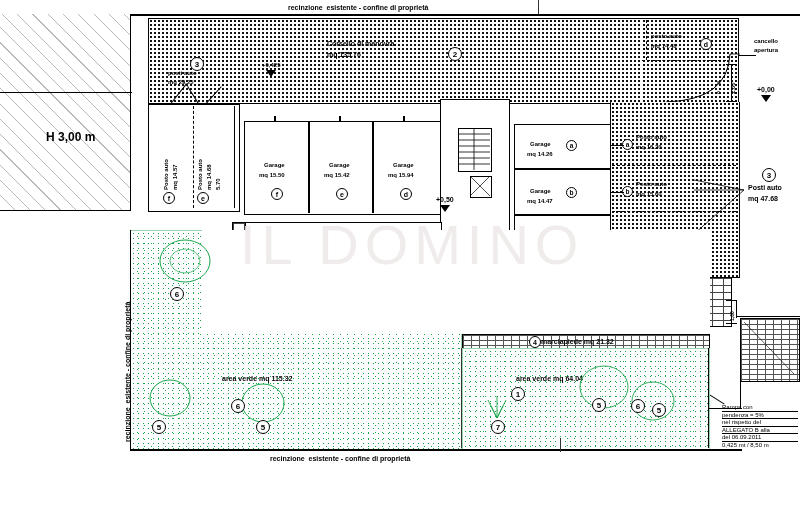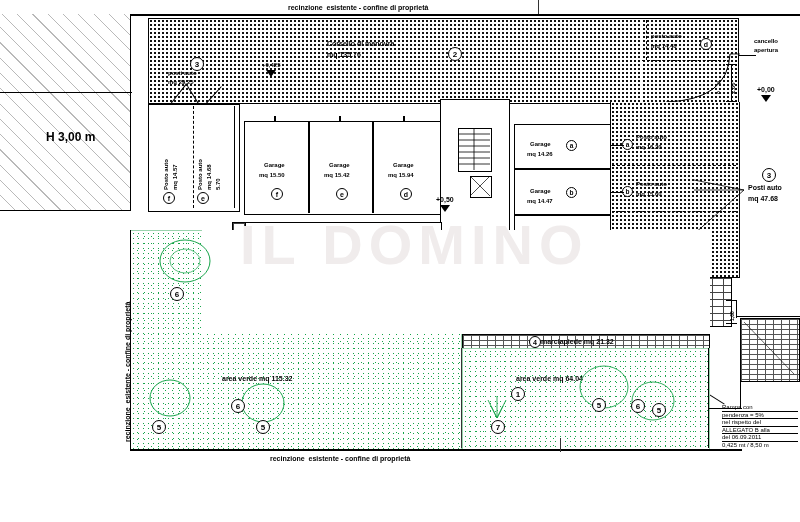--- a/index.html
+++ b/index.html
@@ -62,21 +62,21 @@
   .c10{width:10px;height:10px;font-size:7px;}
   .c9{width:9px;height:9px;font-size:6.5px;}
 
   .lev{position:absolute;display:flex;flex-direction:column;align-items:center;}
   .lev .tri{width:0;height:0;border-left:5px solid transparent;
             border-right:5px solid transparent;border-top:7px solid #000;}
 
   .dash{position:absolute;border-top:1px dashed #000;}
   .dashv{position:absolute;border-left:1px dashed #000;}
 
-  .wm{position:absolute;font-size:56px;font-weight:bold;color:#f0ecec;
+  .wm{position:absolute;font-size:56px;font-weight:normal;color:#f0ecec;
       letter-spacing:6px;user-select:none;}
 
   .notebox{position:absolute;}
   .notebox div{border-bottom:1px solid #000;padding-bottom:0.5px;}
   .dimline{position:absolute;background:#000;height:0.8px;}
   .dimv{position:absolute;background:#000;width:0.8px;}
 </style>
 </head>
 <body>
 

